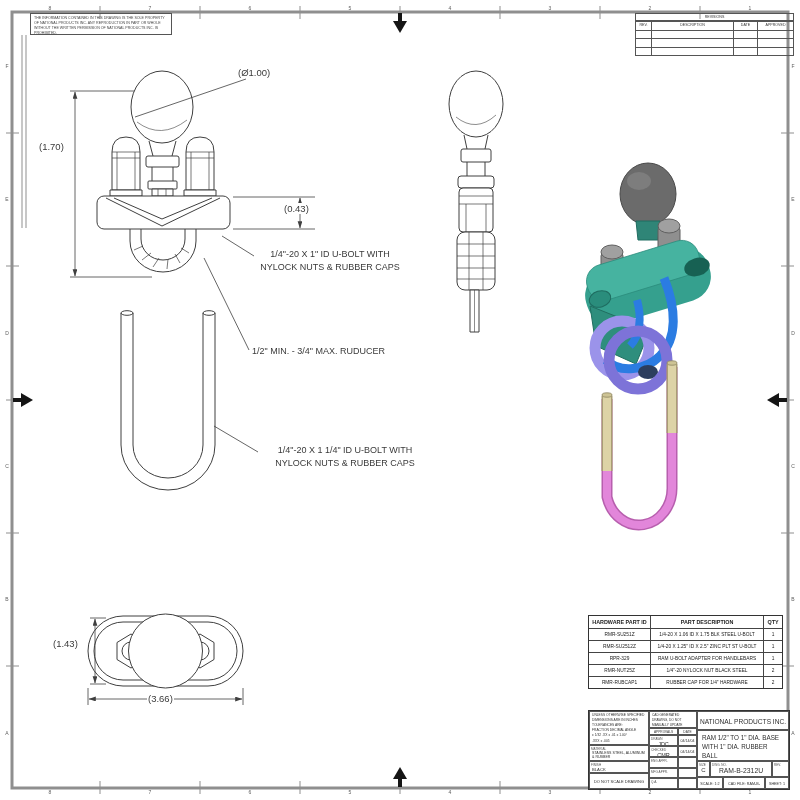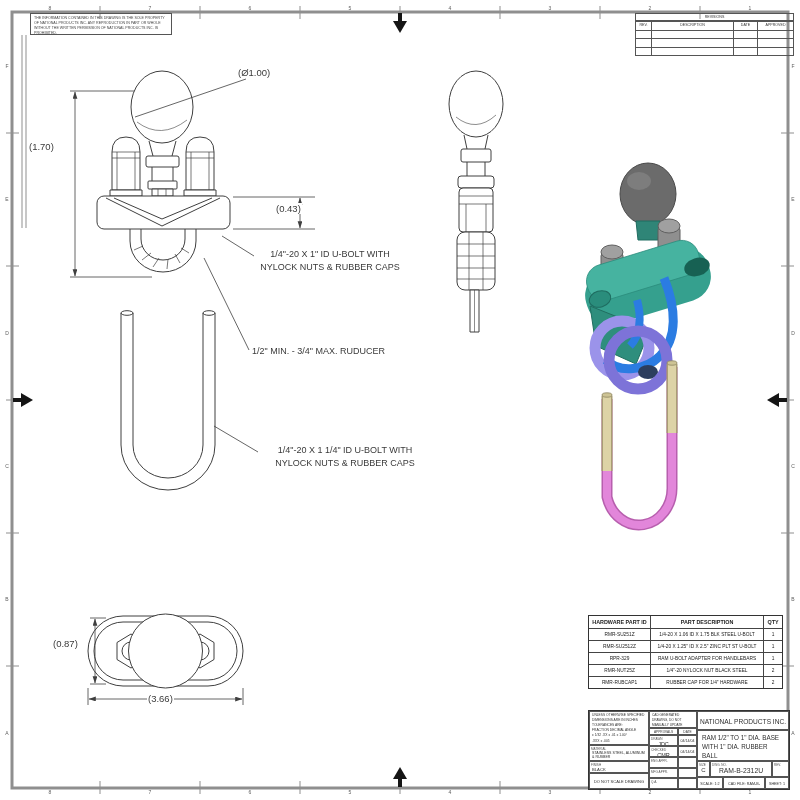--- a/index.html
+++ b/index.html
@@ -268,23 +268,23 @@
 <div class="zn" style="left:1px;top:596px">B</div>
 <div class="zn" style="left:1px;top:730px">A</div>
 <div class="zn" style="left:787px;top:63px">F</div>
 <div class="zn" style="left:787px;top:196px">E</div>
 <div class="zn" style="left:787px;top:330px">D</div>
 <div class="zn" style="left:787px;top:463px">C</div>
 <div class="zn" style="left:787px;top:596px">B</div>
 <div class="zn" style="left:787px;top:730px">A</div>
 
 <div class="t dim" style="left:237px;top:67px">(Ø1.00)</div>
-<div class="t dim" style="left:28px;top:141px">(1.70)</div>
-<div class="t dim" style="left:275px;top:203px">(0.43)</div>
-<div class="t dim" style="left:52px;top:638px">(0.87)</div>
+<div class="t dim" style="left:38px;top:141px">(1.70)</div>
+<div class="t dim" style="left:283px;top:203px">(0.43)</div>
+<div class="t dim" style="left:52px;top:638px">(1.43)</div>
 <div class="t dim" style="left:147px;top:693px">(3.66)</div>
 
 <div class="t co" style="left:250px;top:248px;width:160px;white-space:normal">
   <span>1/4"-20 X 1" ID U-BOLT WITH</span><br>
   <span>NYLOCK NUTS &amp; RUBBER CAPS</span>
 </div>
 <div class="t co" style="left:252px;top:345px">1/2" MIN. - 3/4" MAX. RUDUCER</div>
 <div class="t co" style="left:255px;top:444px;width:180px;white-space:normal">
   <span>1/4"-20 X 1 1/4" ID U-BOLT WITH</span><br>
   <span>NYLOCK NUTS &amp; RUBBER CAPS</span>

